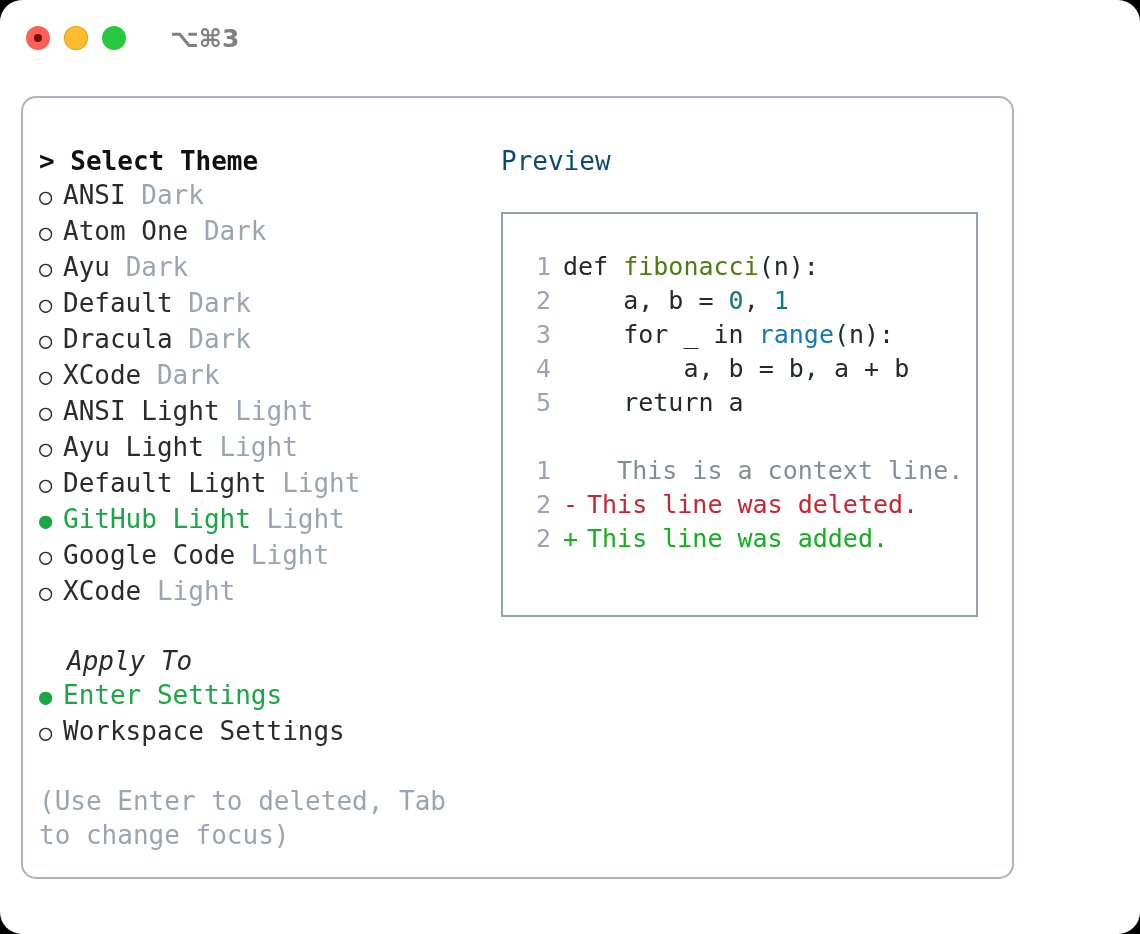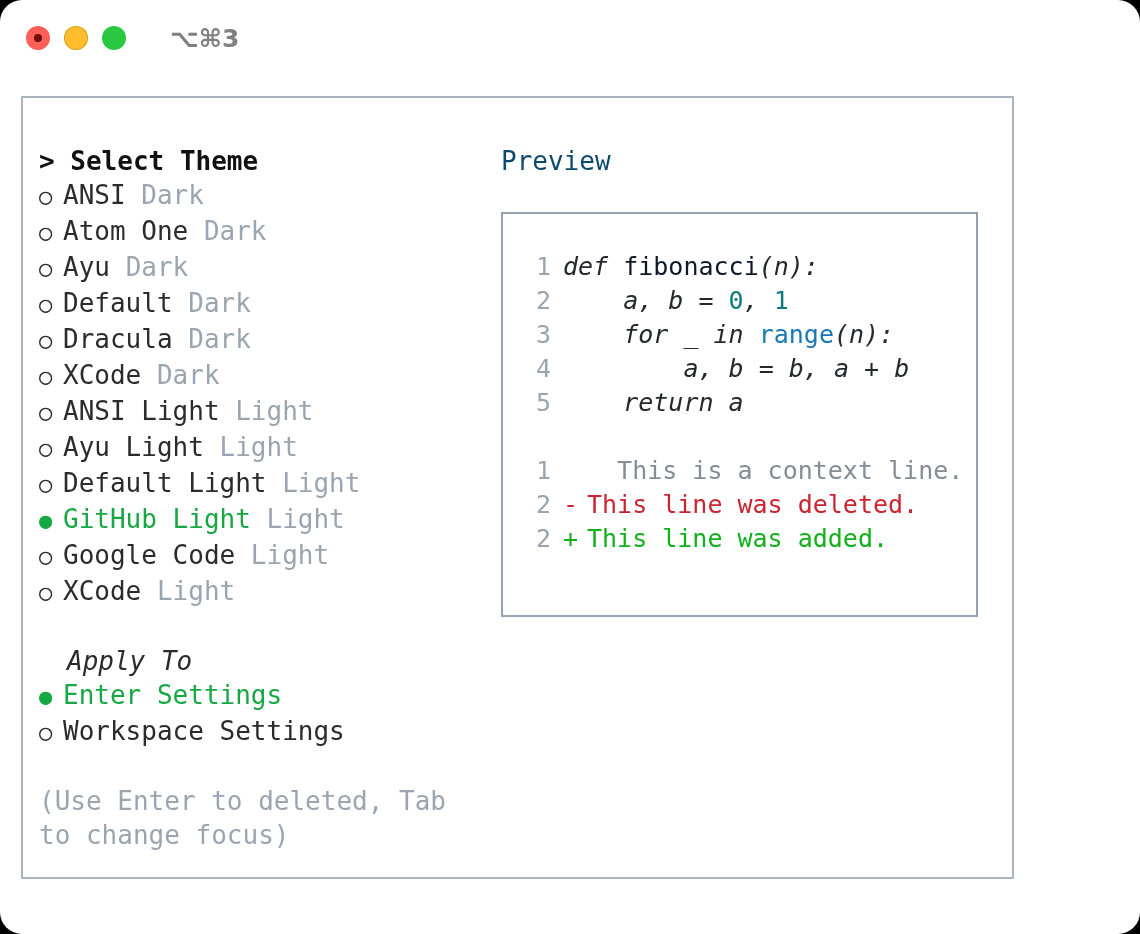--- a/index.html
+++ b/index.html
@@ -69,21 +69,21 @@
   }
 
   
   .dialog {
     position: absolute;
     left: 21px;
     top: 96px;
     width: 993px;
     height: 783px;
     border: 2px solid #aab4c0;
-    border-radius: 1px;
+    border-radius: 15px;
     box-sizing: border-box;
     background: #ffffff;
   }
 
   .col-left {
     position: absolute;
     left: 16px;
     top: 46px;
     width: 440px;
   }
@@ -174,22 +174,22 @@
     color: #9aa5b1;
     margin-right: 12px;
   }
   .gutter {
     flex: 0 0 24px;
     text-align: left;
     white-space: pre;
   }
   .code-text { white-space: pre; }
 
-  .tok-plain { color: #24292e; font-style: italic; }
-  .tok-fn    { color: #0f172a; text-align: center; }
+  .tok-plain { color: #24292e; }
+  .tok-fn    { color: #4d7c0f; text-align: center; }
   .tok-num   { color: #0d7a7a; }
   .tok-call  { color: #1678b4; }
 
   .diff-gap { height: 34px; }
   .diff-context .gutter,
   .diff-context .code-text { color: #848d97; }
   .diff-del .gutter,
   .diff-del .code-text { color: #cb2431; }
   .diff-add .gutter,
   .diff-add .code-text { color: #10b11a; }

